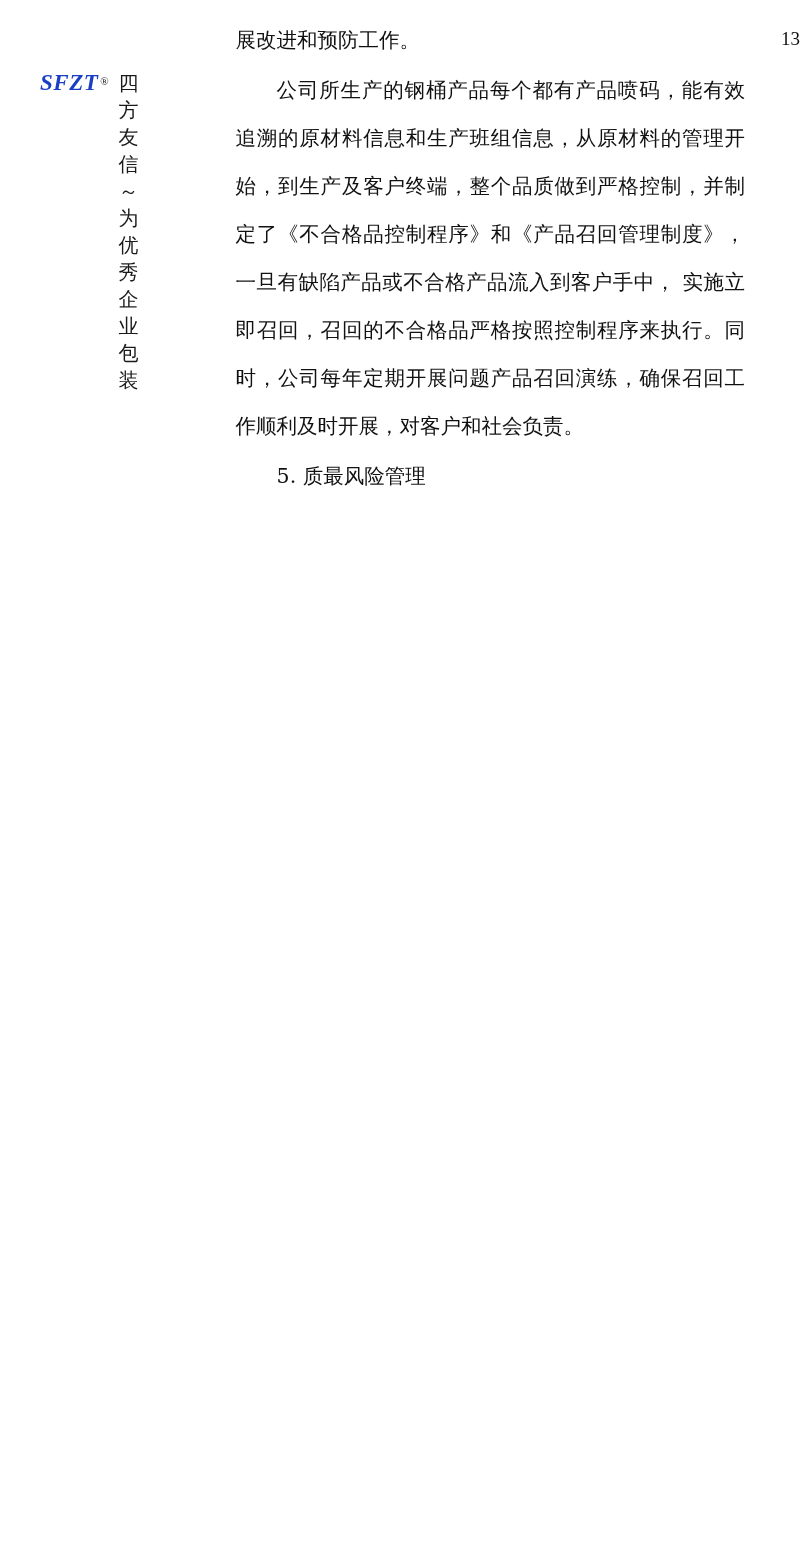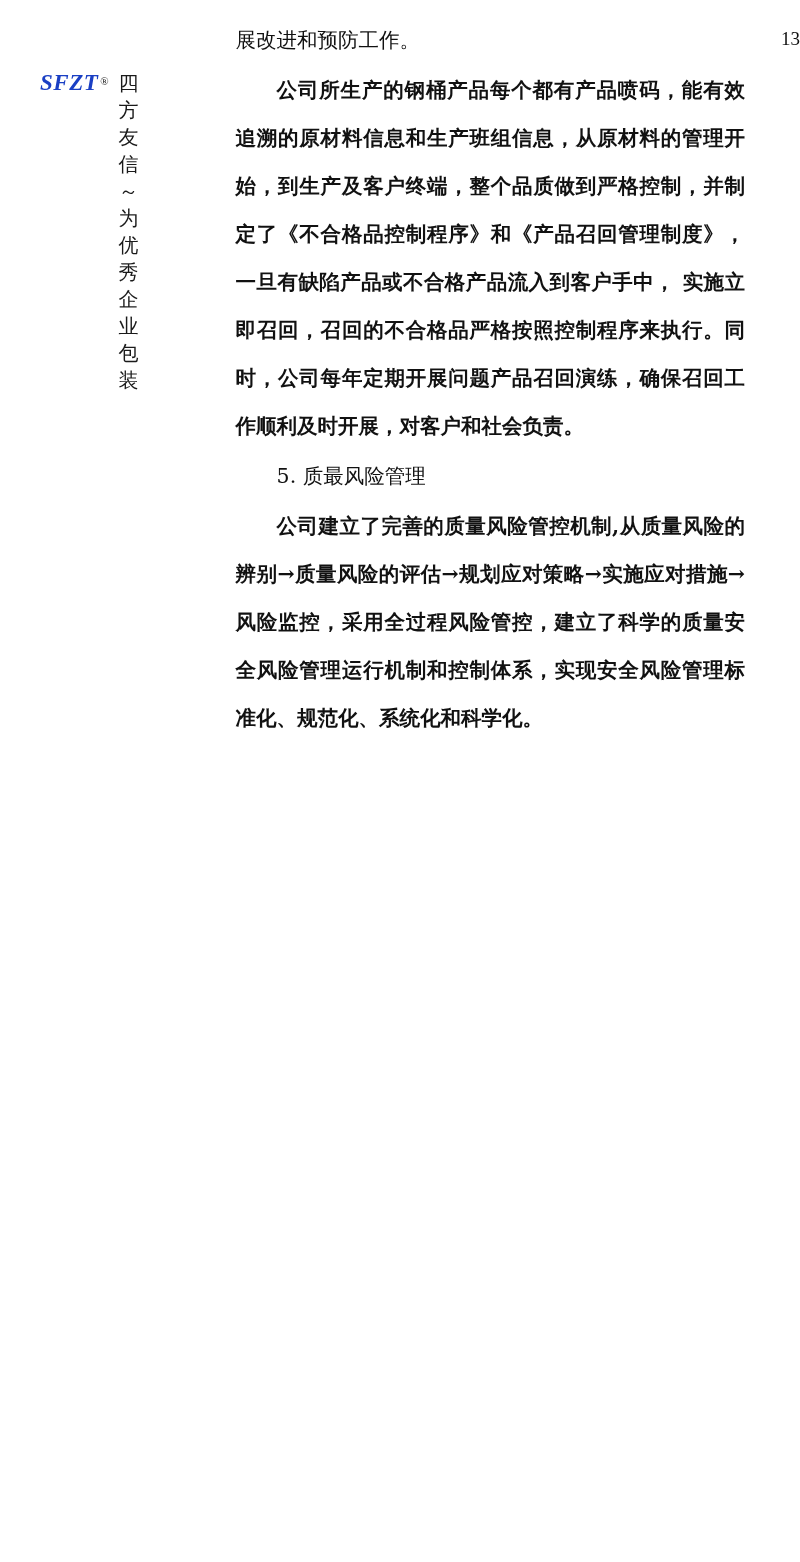--- a/index.html
+++ b/index.html
@@ -66,21 +66,20 @@
     margin: 0 0 2px 0;
     font-family: "DejaVu Serif", "Liberation Serif", serif;
     font-size: 20.5px;
     line-height: 48px;
     text-align: justify;
     text-justify: inter-ideograph;
     color: #111111;
   }
   p.indent {
     text-indent: 2em;
-    font-weight: bold;
   }
   p.indent-heading {
     text-indent: 2em;
   }
   
   .footer {
     height: 120px;
     display: flex;
     align-items: flex-start;
     justify-content: flex-end;
@@ -101,20 +100,19 @@
     <span class="header-logo">SFZT</span>
     <span class="header-reg">®</span>
     <span class="header-cn">四方友信～为优秀企业包装</span>
   </div>
   <hr class="header-rule">
 
   <div class="content">
     <p class="para">展改进和预防工作。</p>
     <p class="para indent">公司所生产的钢桶产品每个都有产品喷码，能有效追溯的原材料信息和生产班组信息，从原材料的管理开始，到生产及客户终端，整个品质做到严格控制，并制定了《不合格品控制程序》和《产品召回管理制度》，一旦有缺陷产品或不合格产品流入到客户手中， 实施立即召回，召回的不合格品严格按照控制程序来执行。同时，公司每年定期开展问题产品召回演练，确保召回工作顺利及时开展，对客户和社会负责。</p>
     <p class="para indent-heading">5. 质最风险管理</p>
-    <p class="para indent">公司建立了完善的质量风险管控机制,从质量风险的辨别→质量风险的评估→规划应对策略→实施应对措施→风险监控，采用全过程风险管控，建立了科学的质量安全风险管理运行机制和控制体系，实现安全风险管理标准化、规范化、系统化和科学化。</p>
   </div>
 
   <div class="footer">
     <span class="page-number">13</span>
   </div>
 
 </div>
 
 </body></html>

